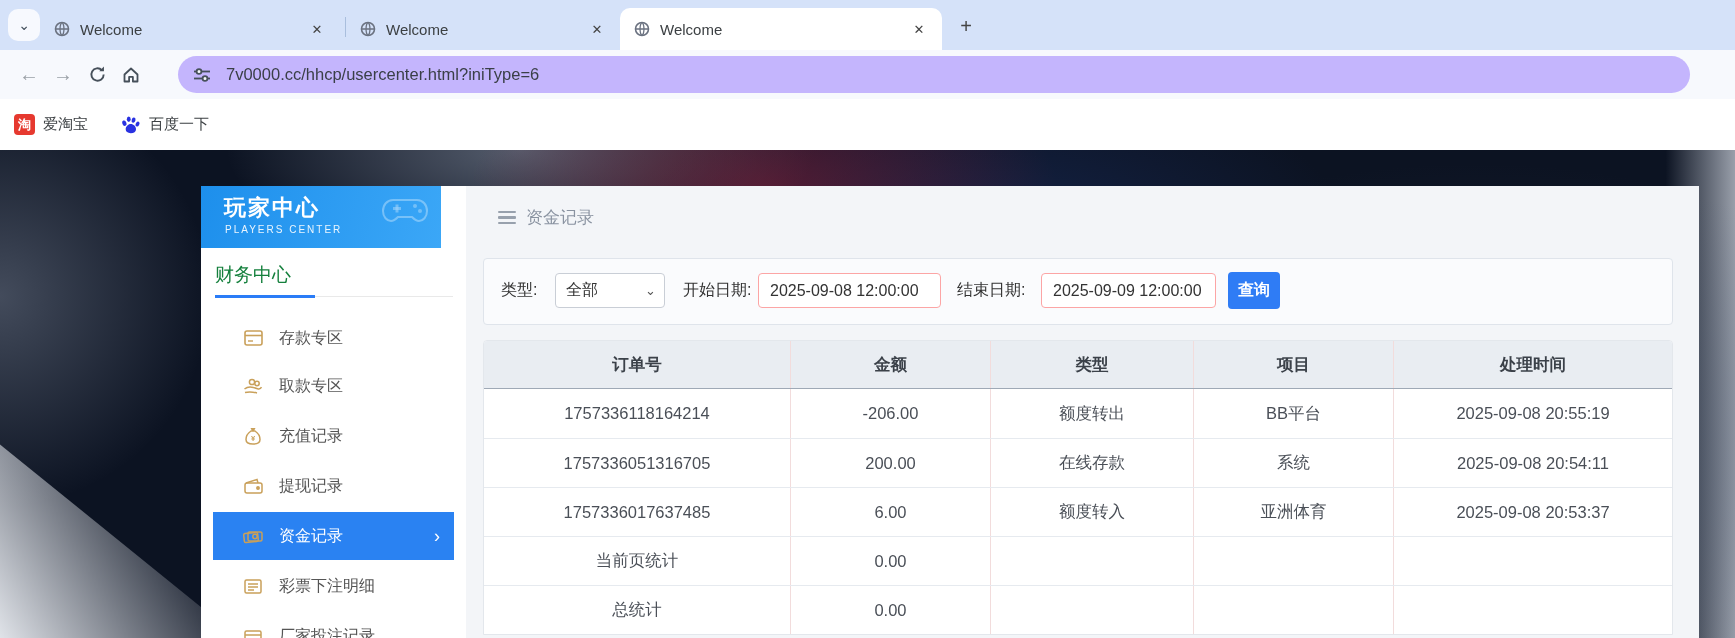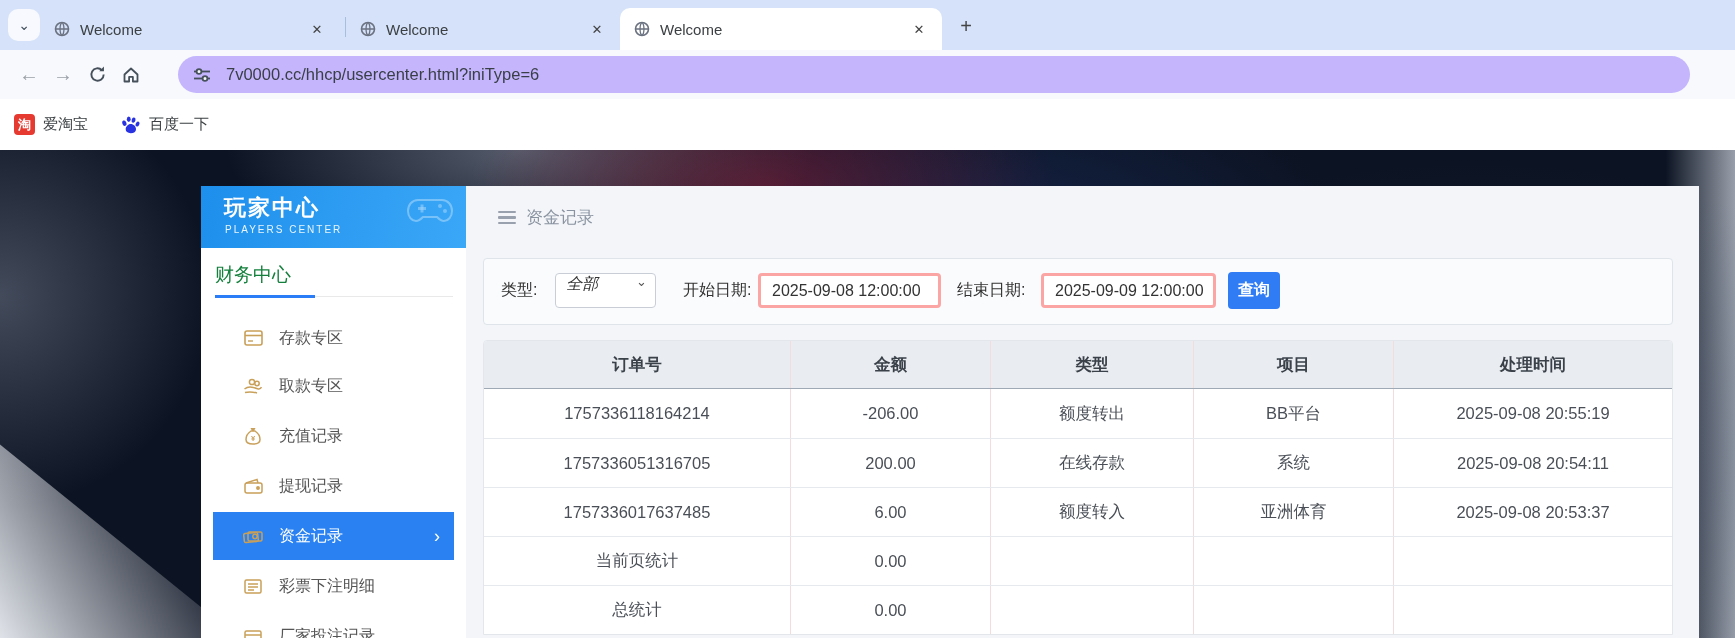--- a/index.html
+++ b/index.html
@@ -47,21 +47,21 @@
       radial-gradient(420px 160px at 30% 0%, rgba(185,195,212,.42), transparent 70%),
       radial-gradient(300px 300px at 0% 30%, rgba(150,160,178,.40), transparent 70%),
       radial-gradient(700px 400px at 85% 60%, rgba(60,75,100,.35), transparent 70%),
       linear-gradient(90deg, rgba(0,0,0,0) 96%, rgba(200,206,216,.75) 100%); }
   .page-wedge { position:absolute; left:0; bottom:0; width:260px; height:220px;
     background:linear-gradient(60deg, rgba(235,238,243,.95), rgba(235,238,243,0) 70%);
     clip-path:polygon(0 100%, 0 12%, 92% 100%); }
 
   
   .sidebar { position:absolute; left:201px; top:36px; width:265px; height:452px; background:#fff; }
-  .sb-header { position:absolute; left:0; top:0; width:265px; height:62px;
+  .sb-header { position:absolute; left:0; top:0; width:240px; height:62px;
     background:linear-gradient(105deg,#1d8fec,#3ba7f7); color:#fff; overflow:hidden;padding-left:24px; }
   .sb-title { position:absolute; left:23px; top:7px; font-size:22px; font-weight:bold; letter-spacing:2px; }
   .sb-sub { position:absolute; left:24px; top:38px; font-size:10px; letter-spacing:2px; color:rgba(255,255,255,.9); }
   .sb-pad-icon { position:absolute; right:10px; top:6px; opacity:.55; }
   .sb-section { position:absolute; left:14px; top:76px; font-size:19px; color:#15803d; }
   .sb-underline-gray { position:absolute; left:14px; top:110px; width:238px; height:1px; background:#e9e9e9; }
   .sb-underline-blue { position:absolute; left:14px; top:109px; width:100px; height:3px; background:#2a7cf7; }
   .menu-item { position:absolute; left:0; width:265px; height:48px; display:flex; align-items:center; cursor:pointer; }
   .menu-item .mi-icon { margin-left:42px; width:20px; display:flex; justify-content:center; }
   .menu-item .mi-label { margin-left:16px; font-size:16px; color:#555; }
@@ -73,25 +73,25 @@
   
   .panel { position:absolute; left:466px; top:36px; width:1233px; height:452px; background:#f3f5f8; }
   .panel-header { position:absolute; left:32px; top:20px; display:flex; align-items:center; }
   .burger { width:18px; display:flex; flex-direction:column; gap:3px; }
   .burger span { display:block; height:2.5px; background:#98a1ad; border-radius:1px; }
   .panel-title { margin-left:10px; font-size:17px; color:#8a93a1; }
 
   .filterbox { position:absolute; left:17px; top:72px; width:1190px; height:67px;
     background:#fafbfd; border:1px solid #dfe4eb; border-radius:4px; }
   .flabel { position:absolute; top:21px; font-size:16px; color:#333; }
-  .fselect { position:absolute; left:71px; top:14px; width:101px; height:35px; background:#fff;
-    border:1px solid #c9ced6; border-radius:4px; display:flex; align-items:flex-start; cursor:pointer;font-style:italic; }
+  .fselect { position:absolute; left:71px; top:14px; width:110px; height:35px; background:#fff;
+    border:1px solid #c9ced6; border-radius:4px; display:flex; align-items:center; cursor:pointer; }
   .fselect .sel-text { margin-left:10px; font-size:16px; color:#333; flex:1; }
   .fselect .sel-caret { margin-right:8px; color:#555; font-size:13px; }
-  .finput { position:absolute; top:14px; height:35px; background:#fff; border:3px solid #fca5a5;
+  .finput { position:absolute; top:14px; height:35px; background:#fff; border:1px solid #fca5a5;
     border-radius:4px; font-size:16px; color:#333; padding-left:11px;
     font-family:"Liberation Sans","DejaVu Sans",sans-serif; }
   .fbtn { position:absolute; left:744px; top:13px; width:52px; height:37px; background:#2f7cf5; color:#fff;
     border:none; border-radius:4px; font-size:16px; cursor:pointer;
     font-family:"Liberation Sans","DejaVu Sans",sans-serif;font-weight:bold; }
 
   .table { position:absolute; left:17px; top:154px; width:1190px; background:#fff;
     border:1px solid #e3e7ec; border-radius:4px 4px 0 0; overflow:hidden;text-align:right; }
   .thead, .trow { display:grid; grid-template-columns:306px 200px 203px 200px 279px; }
   .thead { height:48px; background:#e9edf2; border-bottom:1px solid #9fa9b6; }

